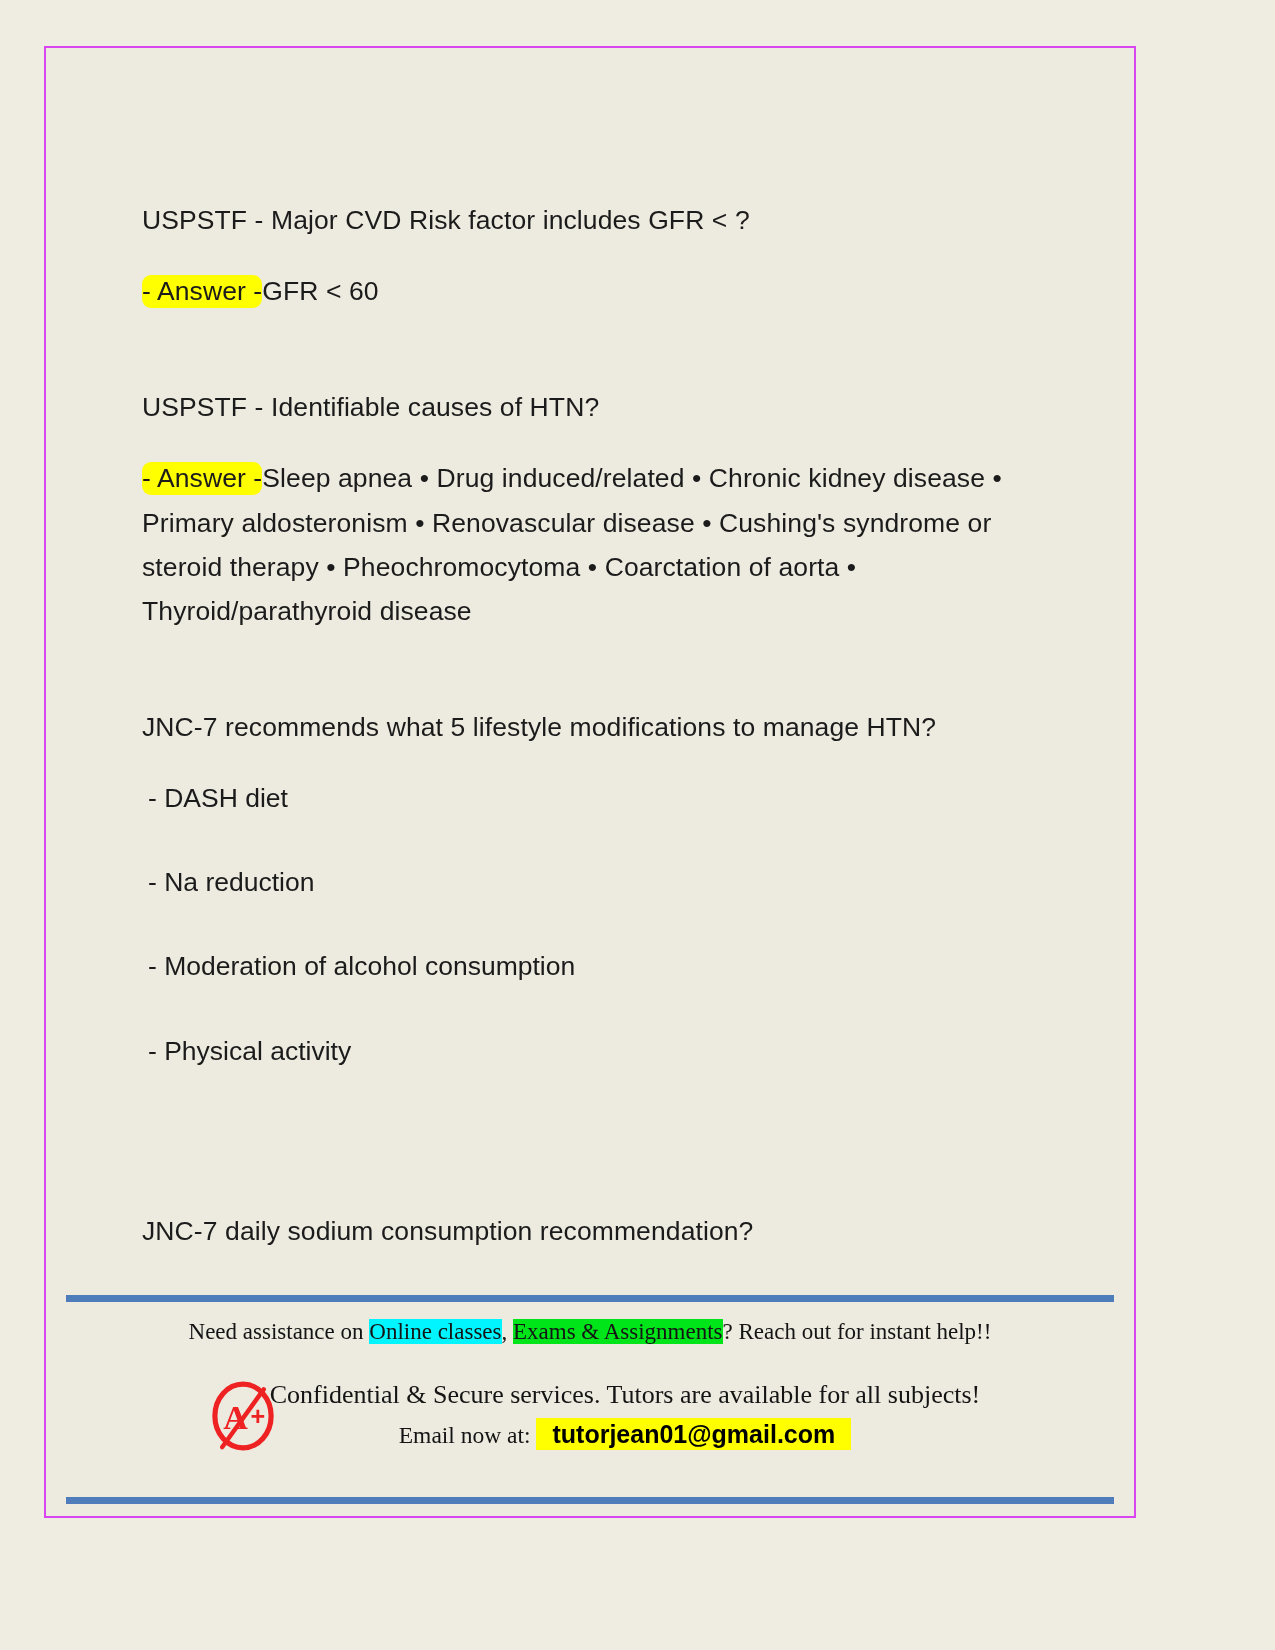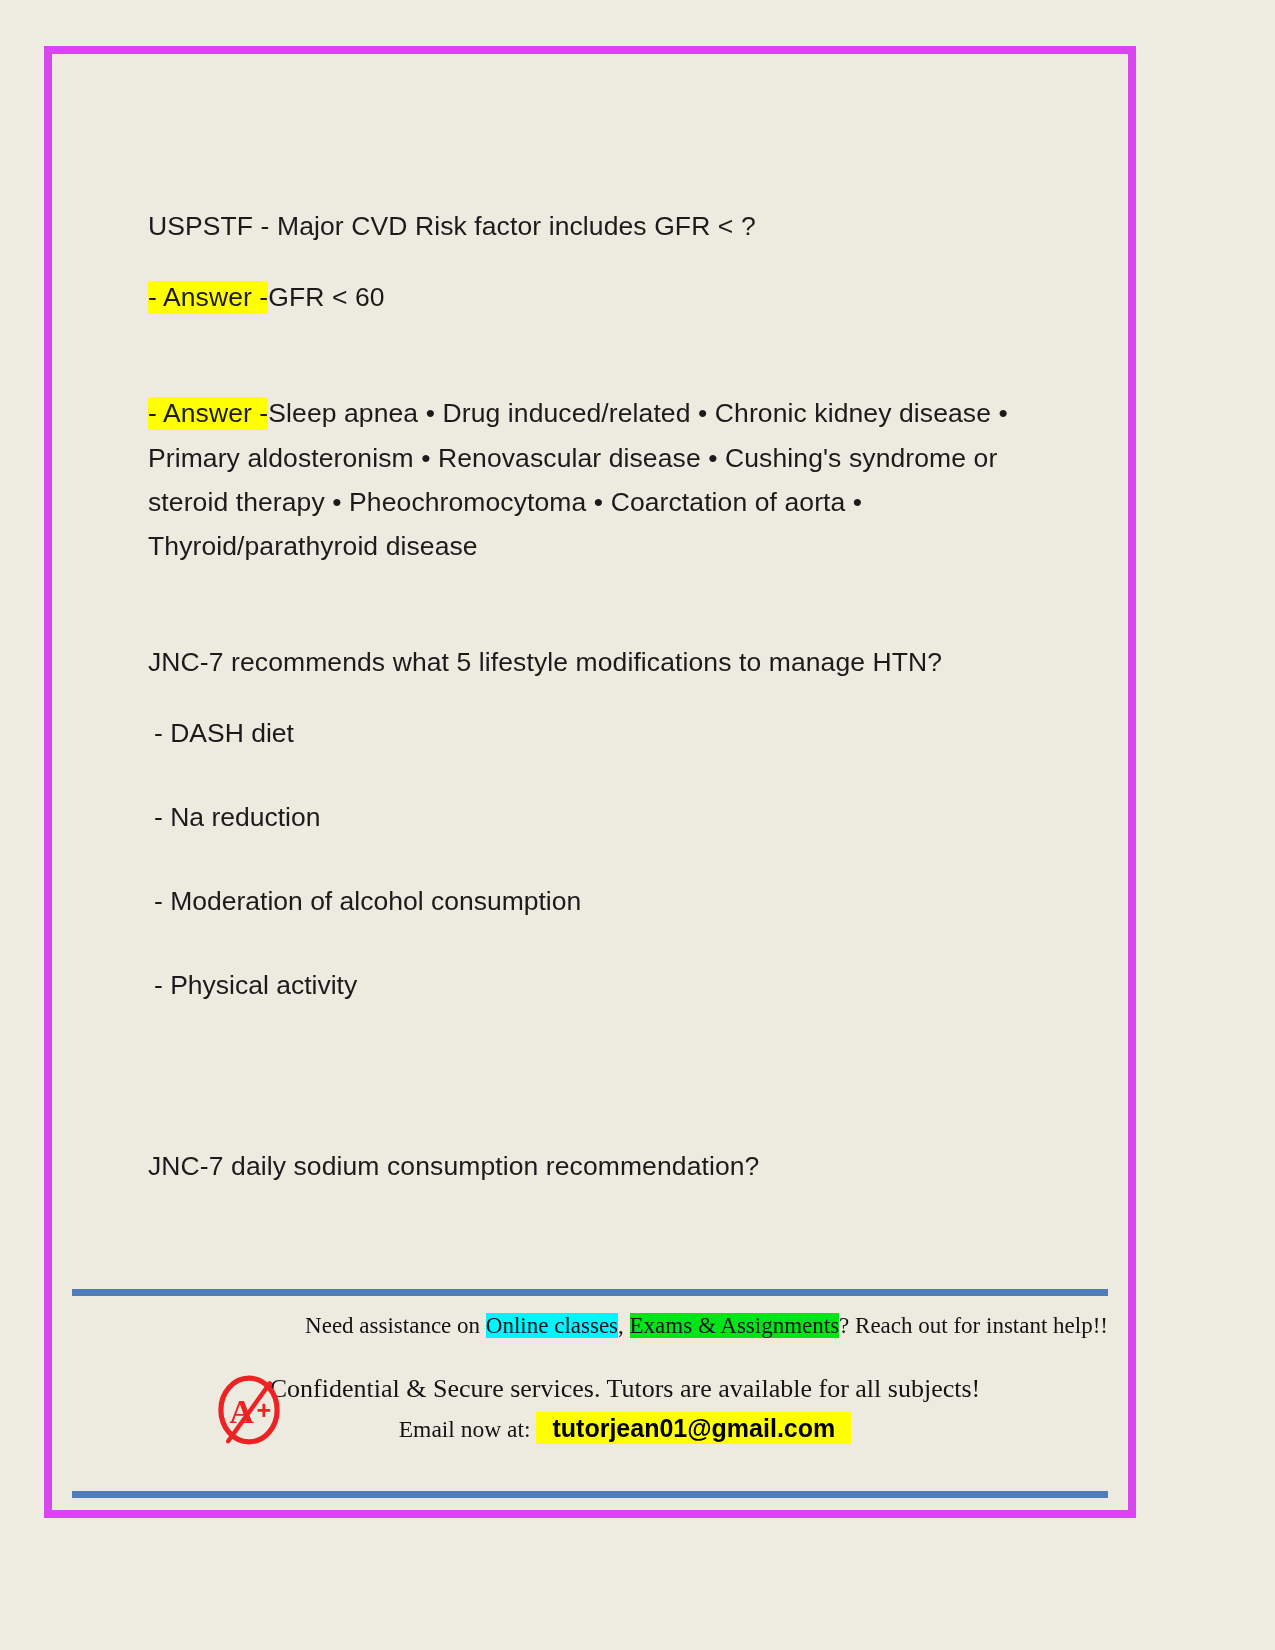--- a/index.html
+++ b/index.html
@@ -14,21 +14,21 @@
     overflow: hidden;
   }
 
   
   .page-frame {
     position: absolute;
     left: 44px;
     top: 46px;
     width: 1092px;
     height: 1472px;
-    border: 8px solid #d946ef;
+    border: 2px solid #d946ef;
     background: #edeadf;
     box-sizing: border-box;
   }
 
   
   .doc-body {
     position: absolute;
     left: 96px;
     top: 150px;
     width: 930px;
@@ -48,20 +48,21 @@
     line-height: 1.67;
     color: #1b1b1b;
     letter-spacing: 0.1px;
     margin: 0;
     font-family: "Liberation Sans", sans-serif;
   }
 
   .hl-answer {
     background: #ffff00;
     padding: 1px 0 2px 0;
+    border-radius: 9px;
   }
 
   .spacer-lg { height: 72px; }
   .spacer-xl { height: 96px; }
 
   .bullet-line {
     font-size: 26.5px;
     line-height: 1.70;
     color: #1b1b1b;
     margin: 0 0 39px 0;
@@ -80,21 +81,21 @@
   .divider {
     height: 7px;
     background: #4f7cbb;
     width: 100%;
   }
 
   .divider.top { margin-bottom: 14px; }
   .divider.bottom { margin-top: 16px; }
 
   .ad-line {
-    text-align: right;
+    text-align: center;
     font-family: "Liberation Serif", serif;
     font-size: 23px;
     color: #141414;
     line-height: 1.42;
     white-space: nowrap;
   }
 
   .ad-line-2 {
     text-align: center;
     font-family: "Liberation Serif", serif;
@@ -159,20 +160,21 @@
   <div class="doc-body">
 
     <div>
       <p class="q-line">USPSTF - Major CVD Risk factor includes GFR &lt; ?</p>
       <p class="a-para"><span class="hl-answer">- Answer -</span><span>GFR &lt; 60</span></p>
     </div>
 
     <div class="spacer-lg"></div>
 
     <div>
+      <p class="q-line">USPSTF - Identifiable causes of HTN?</p>
       <p class="a-para"><span class="hl-answer">- Answer -</span><span>Sleep apnea • Drug induced/related • Chronic kidney disease • Primary aldosteronism • Renovascular disease • Cushing's syndrome or steroid therapy • Pheochromocytoma • Coarctation of aorta • Thyroid/parathyroid disease</span></p>
     </div>
 
     <div class="spacer-lg"></div>
 
     <div>
       <p class="q-line">JNC-7 recommends what 5 lifestyle modifications to manage HTN?</p>
       <p class="bullet-line">- DASH diet</p>
       <p class="bullet-line">- Na reduction</p>
       <p class="bullet-line">- Moderation of alcohol consumption</p>

